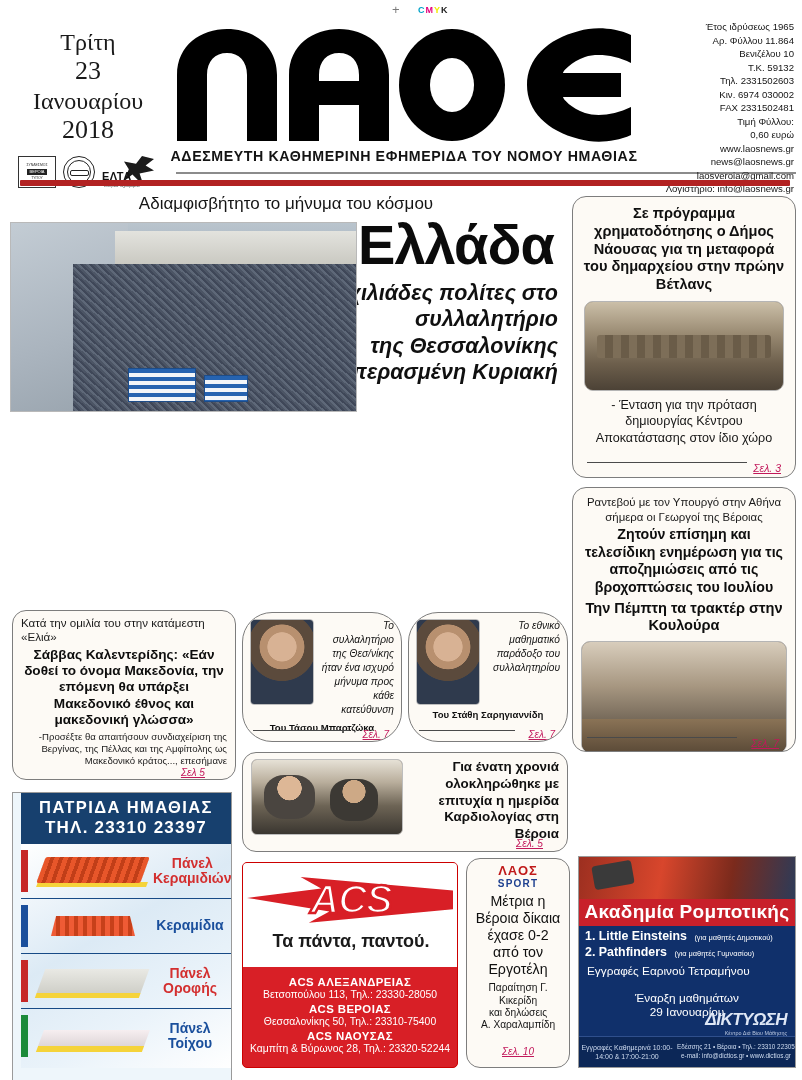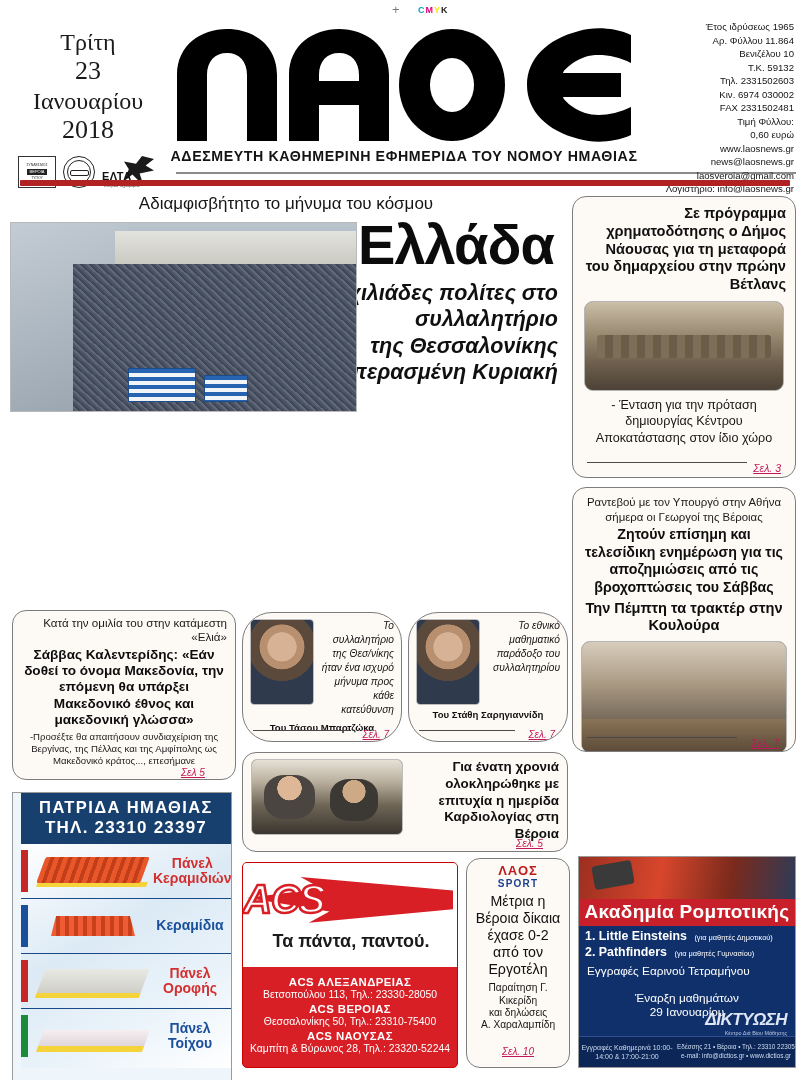--- a/index.html
+++ b/index.html
@@ -61,42 +61,42 @@
   .bullet-line2{font-size:17.5px;color:#111;}
   .pagebadge{display:inline-block;background:#e0218a;color:#fff;font-size:10.5px;font-weight:bold;
              font-style:italic;padding:2px 12px 2px 12px;text-decoration:underline;margin-top:5px;}
 
   
   .rbox{position:absolute;background:#fdfaf5;border:1.4px solid #7d7d7d;border-radius:14px;
         box-sizing:border-box;overflow:hidden;}
 
   
   .rc1{left:572px;top:196px;width:224px;height:282px;padding:8px 9px 4px;}
-  .rc1 .t{text-align:right;font-size:14.6px;font-weight:bold;line-height:1.22;color:#101010;}
+  .rc1 .t{text-align:center;font-size:14.6px;font-weight:bold;line-height:1.22;color:#101010;}
   .rc1 .ph{margin:7px auto 6px;width:198px;height:88px;border-radius:9px;overflow:hidden;border:1px solid #b5b5b5;background:#8d7f6d;}
   .rc1 .c{text-align:center;font-size:12.6px;line-height:1.3;color:#161616;}
   .rc1 .bl{position:absolute;left:14px;bottom:14px;width:160px;height:1.5px;background:#4a4a4a;}
   .rc1 .sel{position:absolute;right:14px;bottom:3px;font-size:10.5px;font-style:italic;
             color:#c2185b;text-decoration:underline;}
 
   
   .rc2{left:572px;top:487px;width:224px;height:265px;padding:7px 8px 4px;}
   .rc2 .pre{text-align:center;font-size:11.4px;line-height:1.28;color:#1a1a1a;}
   .rc2 .t{text-align:center;font-size:14.2px;font-weight:bold;line-height:1.24;color:#0e0e0e;margin-top:2px;}
   .rc2 .t2{text-align:center;font-size:14.6px;font-weight:bold;line-height:1.2;color:#0e0e0e;margin-top:3px;}
   .rc2 .ph{margin:6px auto 0;width:204px;height:110px;border-radius:9px;overflow:hidden;border:1px solid #b5b5b5;background:#7d6f62;}
   .rc2 .bl{position:absolute;left:14px;bottom:13px;width:150px;height:1.5px;background:#4a4a4a;}
   .rc2 .sel{position:absolute;right:16px;bottom:2px;font-size:10.5px;font-style:italic;
             color:#c2185b;text-decoration:underline;}
 
   
   .qbox{left:12px;top:610px;width:224px;height:170px;padding:5px 8px;}
-  .qbox .pre{text-align:right;font-size:11.6px;line-height:1.24;color:#1a1a1a;}
+  .qbox .pre{text-align:left;font-size:11.6px;line-height:1.24;color:#1a1a1a;}
   .qbox .t{text-align:center;font-size:13.6px;font-weight:bold;line-height:1.2;color:#0d0d0d;margin-top:2px;}
-  .qbox .post{text-align:center;font-size:9.6px;line-height:1.26;color:#1b1b1b;margin-top:3px;}
+  .qbox .post{text-align:right;font-size:9.6px;line-height:1.26;color:#1b1b1b;margin-top:3px;}
   .qbox .sel{position:absolute;right:30px;bottom:1px;font-size:10.2px;font-style:italic;color:#c2185b;text-decoration:underline;}
 
   
   .abox{top:612px;height:130px;padding:6px 7px;border-radius:30px;}
   .abox1{left:242px;width:160px;}
   .abox2{left:408px;width:160px;}
   .abox .row{display:flex;gap:5px;}
   .abox .av{width:62px;height:84px;border-radius:4px;overflow:hidden;border:1px solid #bdbdbd;background:#a08e7e;flex:none;}
   .abox .cap{flex:1;text-align:right;font-size:10.2px;line-height:1.38;color:#141414;font-style:italic;}
   .abox .by{text-align:center;font-size:9.6px;font-weight:bold;color:#111;margin-top:4px;}
@@ -143,21 +143,21 @@
   .panel-grey:after{content:"";position:absolute;left:0;top:24px;width:104px;height:5px;background:#f5d33a;}
   .panel-wall{position:absolute;left:6px;top:16px;width:106px;height:16px;
      background:linear-gradient(180deg,#f6eef0 0%,#ded6d8 100%);transform:skewX(-20deg);}
   .panel-wall:after{content:"";position:absolute;left:0;top:16px;width:106px;height:6px;background:#f5d33a;}
 
   .ad-acs{position:absolute;left:242px;top:862px;width:216px;height:206px;
           border:1.5px solid #c00;border-radius:5px;background:#d81f26;box-sizing:border-box;overflow:hidden;}
   .ad-acs .top{background:#fff;height:104px;position:relative;}
   .acs-swoosh{position:absolute;left:4px;top:12px;width:206px;height:52px;background:#d81f26;
      clip-path:polygon(0% 44%,36% 26%,26% 4%,100% 30%,100% 66%,30% 92%,40% 70%);}
-  .acs-word{position:absolute;left:0;top:14px;width:216px;text-align:left;font-size:40px;
+  .acs-word{position:absolute;left:0;top:14px;width:216px;text-align:center;font-size:40px;
      font-weight:bold;font-style:italic;color:#fff;letter-spacing:-1px;
      -webkit-text-stroke:2.5px #d81f26;text-shadow:0 0 0 #fff;}
   .acs-tag{position:absolute;left:0;top:68px;width:216px;text-align:center;font-size:18px;
      font-weight:bold;color:#1a1a1a;}
   .ad-acs .btm{padding:6px 4px;color:#fff;text-align:center;}
   .ad-acs .b-t{font-size:11.4px;font-weight:bold;letter-spacing:0.4px;margin-top:3px;}
   .ad-acs .b-s{font-size:10.4px;margin-top:1px;}
 
   .ad-robot{position:absolute;left:578px;top:856px;width:218px;height:212px;
             border:1px solid #9a9a9a;background:#10306b;box-sizing:border-box;overflow:hidden;}
@@ -317,21 +317,21 @@
     <div class="ph">
         <div class="roomp"></div>
       </div>
     <div class="c">- Ένταση για την πρόταση δημιουργίας Κέντρου Αποκατάστασης στον ίδιο χώρο</div>
     <div class="bl"></div>
     <div class="sel">Σελ. 3</div>
   </div>
 
   <div class="rbox rc2">
     <div class="pre">Ραντεβού με τον Υπουργό στην Αθήνα σήμερα οι Γεωργοί της Βέροιας</div>
-    <div class="t">Ζητούν επίσημη και τελεσίδικη ενημέρωση για τις αποζημιώσεις από τις βροχοπτώσεις του Σάββας</div>
+    <div class="t">Ζητούν επίσημη και τελεσίδικη ενημέρωση για τις αποζημιώσεις από τις βροχοπτώσεις του Ιουλίου</div>
     <div class="t2">Την Πέμπτη τα τρακτέρ στην Κουλούρα</div>
     <div class="ph">
         <div class="panelp"></div>
       </div>
     <div class="bl"></div>
     <div class="sel">Σελ. 7</div>
   </div>
 
   <div class="rbox qbox">
     <div class="pre">Κατά την ομιλία του στην κατάμεστη «Ελιά»</div>

